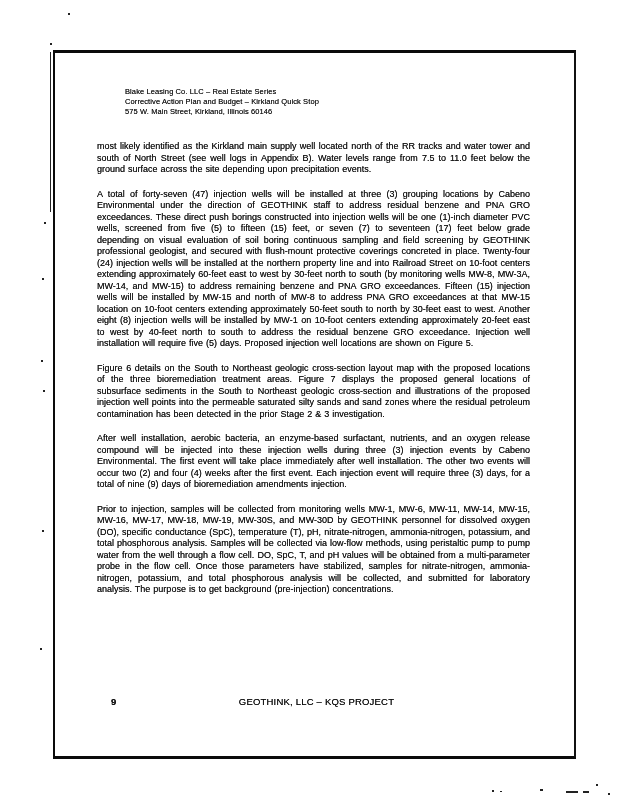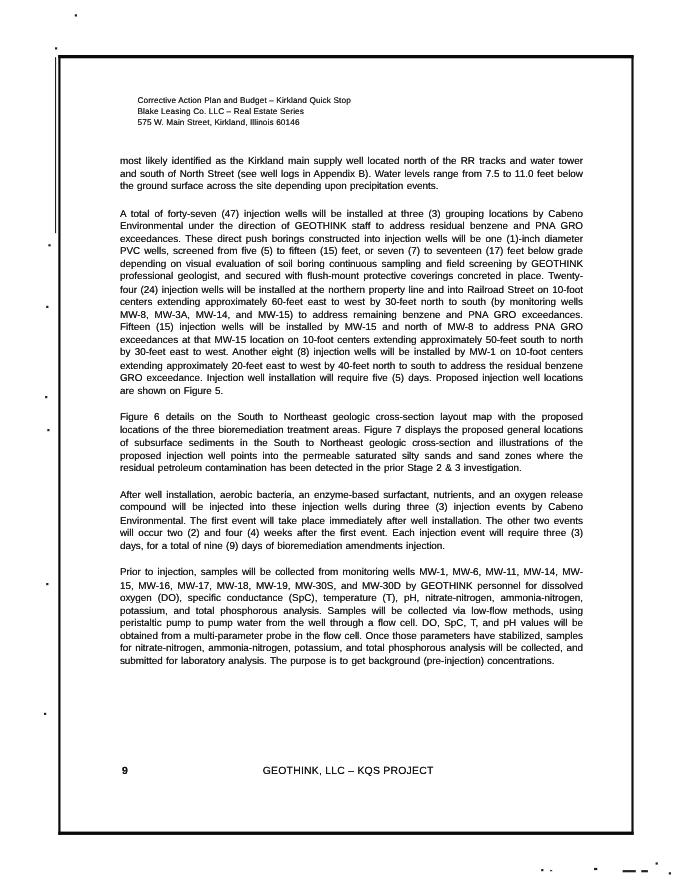--- a/index.html
+++ b/index.html
@@ -52,21 +52,21 @@
     text-shadow: 0 0 0.4px #444;
   }
   .text-column {
     position: absolute;
     left: 42px;
     top: 88px;
     width: 433px;
     color: #161616;
   }
   .text-column p {
-    margin: 0 0 13px 12px;
+    margin: 0 0 13px 0;
     font-size: 9px;
     line-height: 11.5px;
     text-align: justify;
     text-shadow: 0 0 0.35px #3a3a3a;
     word-spacing: 0.5px;
   }
   .footer-row {
     position: absolute;
     left: 0;
     top: 643px;
@@ -117,22 +117,22 @@
   <div class="speck" style="left:540px; top:789px; width:3px; height:2px;"></div>
   <div class="speck" style="left:566px; top:791px; width:12px; height:2px;"></div>
   <div class="speck" style="left:583px; top:791px; width:6px; height:2px;"></div>
   <div class="speck" style="left:608px; top:793px; width:2px; height:2px;"></div>
   <div class="speck" style="left:596px; top:784px; width:2px; height:2px;"></div>
   <div class="left-edge-line"></div>
 
   <div class="page-frame">
 
     <div class="header-block">
+      <div>Blake Leasing Co. LLC – Real Estate Series</div>
       <div>Corrective Action Plan and Budget – Kirkland Quick Stop</div>
-      <div>Blake Leasing Co. LLC – Real Estate Series</div>
       <div>575 W. Main Street, Kirkland, Illinois  60146</div>
     </div>
 
     <div class="text-column">
       <p>most likely identified as the Kirkland main supply well located north of the RR tracks and water tower and south of North Street (see well logs in Appendix B).  Water levels range from 7.5 to 11.0 feet below the ground surface across the site depending upon precipitation events.</p>
       <p>A total of forty-seven (47) injection wells will be installed at three (3) grouping locations by Cabeno Environmental under the direction of GEOTHINK staff to address residual benzene and PNA GRO exceedances.  These direct push borings constructed into injection wells will be one (1)-inch diameter PVC wells, screened from five (5) to fifteen (15) feet, or seven (7) to seventeen (17) feet below grade depending on visual evaluation of soil boring continuous sampling and field screening by GEOTHINK professional geologist, and secured with flush-mount protective coverings concreted in place.  Twenty-four (24) injection wells will be installed at the northern property line and into Railroad Street on 10-foot centers extending approximately 60-feet east to west by 30-feet north to south (by monitoring wells MW-8, MW-3A, MW-14, and MW-15) to address remaining benzene and PNA GRO exceedances. Fifteen (15) injection wells will be installed by MW-15 and north of MW-8 to address PNA GRO exceedances at that MW-15 location on 10-foot centers extending approximately 50-feet south to north by 30-feet east to west.  Another eight (8) injection wells will be installed by MW-1 on 10-foot centers extending approximately 20-feet east to west by 40-feet north to south to address the residual benzene GRO exceedance.  Injection well installation will require five (5) days.  Proposed injection well locations are shown on Figure 5.</p>
       <p>Figure 6 details on the South to Northeast geologic cross-section layout map with the proposed locations of the three bioremediation treatment areas.  Figure 7 displays the proposed general locations of subsurface sediments in the South to Northeast geologic cross-section and illustrations of the proposed injection well points into the permeable saturated silty sands and sand zones where the residual petroleum contamination has been detected in the prior Stage 2 &amp; 3 investigation.</p>
       <p>After well installation, aerobic bacteria, an enzyme-based surfactant, nutrients, and an oxygen release compound will be injected into these injection wells during three (3) injection events by Cabeno Environmental.  The first event will take place immediately after well installation.  The other two events will occur two (2) and four (4) weeks after the first event.  Each injection event will require three (3) days, for a total of nine (9) days of bioremediation amendments injection.</p>
       <p>Prior to injection, samples will be collected from monitoring wells MW-1, MW-6, MW-11, MW-14, MW-15, MW-16, MW-17, MW-18, MW-19, MW-30S, and MW-30D by GEOTHINK personnel for dissolved oxygen (DO), specific conductance (SpC), temperature (T), pH, nitrate-nitrogen, ammonia-nitrogen, potassium, and total phosphorous analysis.  Samples will be collected via low-flow methods, using peristaltic pump to pump water from the well through a flow cell.  DO, SpC, T, and pH values will be obtained from a multi-parameter probe in the flow cell.  Once those parameters have stabilized, samples for nitrate-nitrogen, ammonia-nitrogen, potassium, and total phosphorous analysis will be collected, and submitted for laboratory analysis.  The purpose is to get background (pre-injection) concentrations.</p>
     </div>

